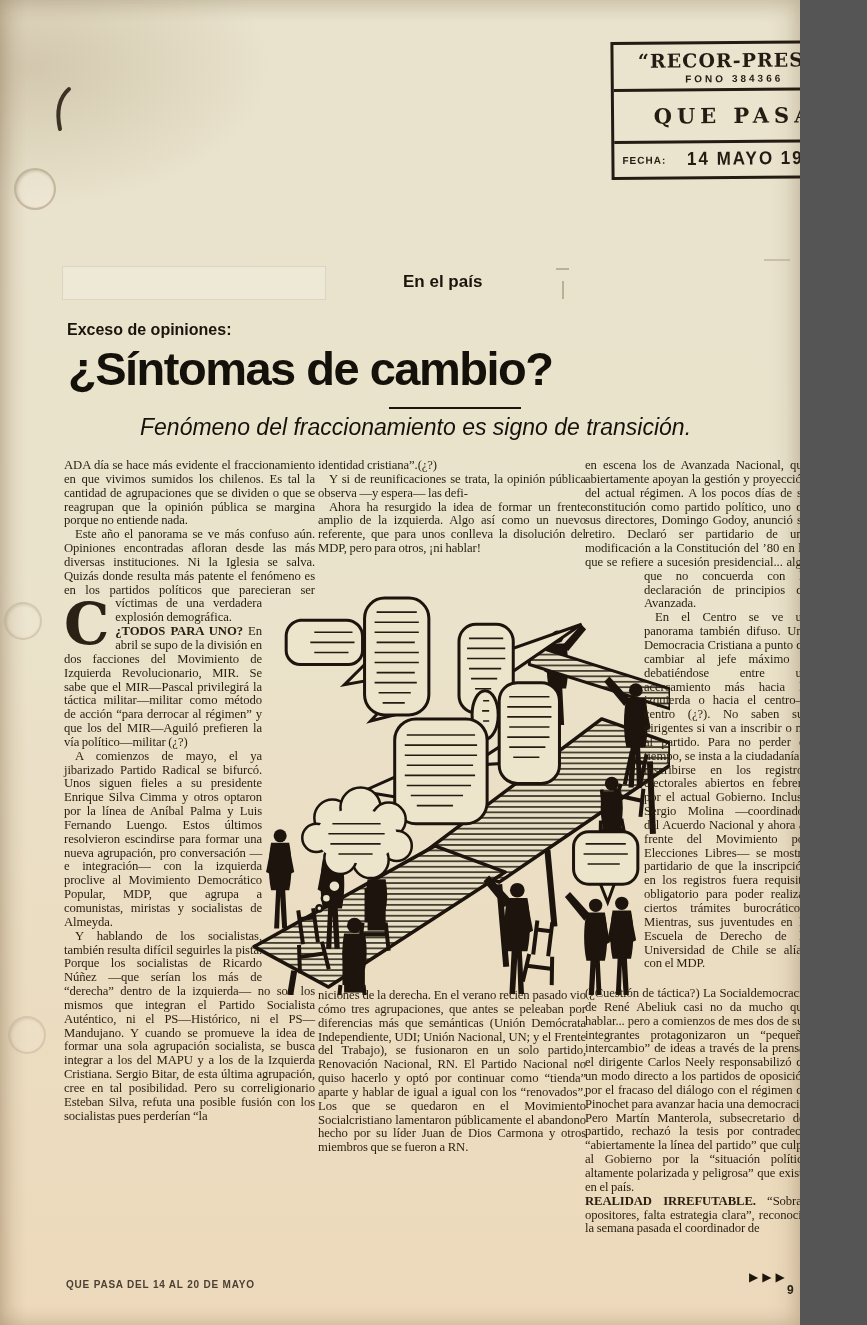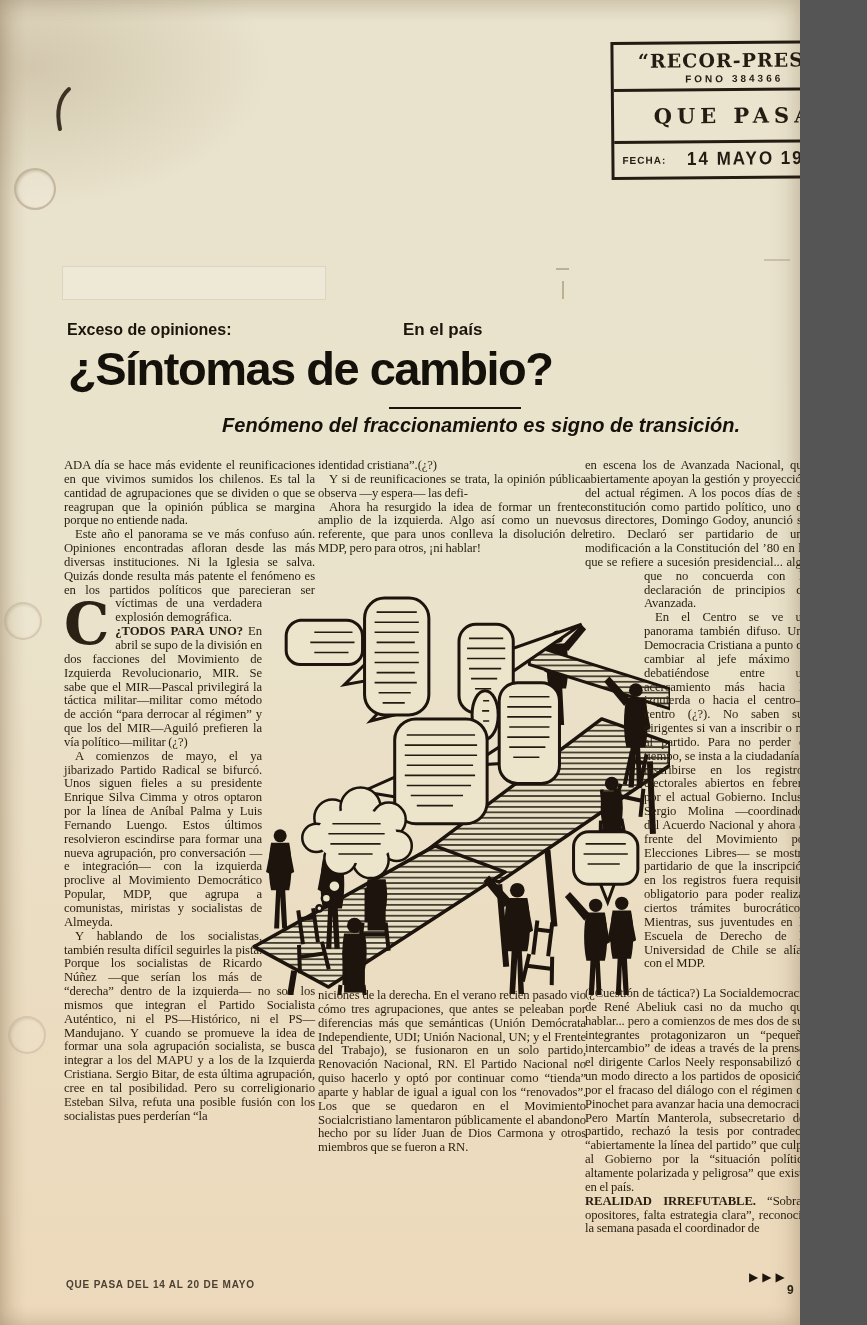--- a/index.html
+++ b/index.html
@@ -27,29 +27,29 @@
   .stamp-agency{font-family:"DejaVu Serif",serif;font-weight:bold;font-size:19px;letter-spacing:1px;white-space:nowrap;}
   .stamp-fono{font-family:"Liberation Sans",sans-serif;font-weight:bold;font-size:10px;letter-spacing:3px;margin-top:2px;}
   .stamp-row2{border-bottom:3px solid #241c12;padding:12px 4px;text-align:center;}
   .stamp-pub{font-family:"DejaVu Serif",serif;font-weight:bold;font-size:21px;letter-spacing:5px;white-space:nowrap;}
   .stamp-row3{display:flex;align-items:center;padding:6px 8px 7px;}
   .stamp-fecha{font-family:"Liberation Sans",sans-serif;font-weight:bold;font-size:10px;letter-spacing:1px;}
   .stamp-date{flex:1;text-align:center;font-family:"Liberation Sans",sans-serif;font-weight:bold;
               font-size:17px;letter-spacing:2px;white-space:nowrap;transform:scaleY(1.1);}
   
   .section-label{position:absolute;left:403px;top:272px;font-family:"Liberation Sans",sans-serif;
-                 font-weight:bold;font-size:17px;color:#1a140d;margin-top:48px;}
+                 font-weight:bold;font-size:17px;color:#1a140d;}
   .kicker{position:absolute;left:67px;top:321px;font-family:"Liberation Sans",sans-serif;
           font-weight:bold;font-size:16px;color:#1a140d;}
   .headline{position:absolute;left:68px;top:341px;margin:0;font-family:"Liberation Sans",sans-serif;
             font-weight:bold;font-size:47px;letter-spacing:-1.5px;color:#14100a;white-space:nowrap;}
   .title-rule{position:absolute;left:389px;top:407px;width:132px;height:2px;background:#1a140d;}
-  .subtitle{position:absolute;left:140px;top:414px;width:600px;text-align:right;
-            font-family:"Liberation Sans",sans-serif;font-weight:bold;font-style:italic;
-            font-size:20px;color:#16110b;}
+  .subtitle{position:absolute;left:140px;top:414px;width:600px;text-align:left;
+            font-family:"Liberation Sans",sans-serif;font-weight:normal;font-style:italic;
+            font-size:23px;color:#16110b;}
   
   .col{position:absolute;font-size:12.7px;line-height:13.85px;text-align:justify;
        letter-spacing:-.1px;word-spacing:-.4px;color:#281e11;}
   .col p{margin:0;padding:0;}
   .col p.ind{text-indent:11px;}
   .col p.gap{}
   .col1{left:64px;top:459px;width:251px;}
   .col2a{left:318px;top:459px;width:268px;}
   .col2b{left:318px;top:989px;width:268px;}
   .col3{left:585px;top:459px;width:223px;}
@@ -104,21 +104,21 @@
 
   <div class="section-label">En el país</div>
   <div class="kicker">Exceso de opiniones:</div>
   <h1 class="headline">¿Síntomas de cambio?</h1>
   <div class="title-rule"></div>
   <div class="subtitle">Fenómeno del fraccionamiento es signo de transición.</div>
 
   <div class="col col1">
     <span class="sp r0"></span>
     <span class="sp r1"></span>
-    <p><span class="dropcap">C</span><span>ADA día se hace más evidente el reunificaciones en que vivimos sumidos los chilenos. Es tal la cantidad de agrupaciones que se dividen o que se reagrupan que la opinión pública se margina porque no entiende nada.</span></p>
+    <p><span class="dropcap">C</span><span>ADA día se hace más evidente el fraccionamiento en que vivimos sumidos los chilenos. Es tal la cantidad de agrupaciones que se dividen o que se reagrupan que la opinión pública se margina porque no entiende nada.</span></p>
     <p class="ind">Este año el panorama se ve más confuso aún. Opiniones encontradas afloran desde las más diversas instituciones. Ni la Iglesia se salva. Quizás donde resulta más patente el fenómeno es en los partidos políticos que parecieran ser víctimas de una verdadera explosión demográfica.</p>
     <p class="gap"><b class="lead">¿TODOS PARA UNO?</b> <span>En abril se supo de la división en dos facciones del Movimiento de Izquierda Revolucionario, MIR. Se sabe que el MIR—Pascal privilegirá la táctica militar—militar como método de acción “para derrocar al régimen” y que los del MIR—Aguiló prefieren la vía político—militar (¿?)</span></p>
     <p class="ind">A comienzos de mayo, el ya jibarizado Partido Radical se bifurcó. Unos siguen fieles a su presidente Enrique Silva Cimma y otros optaron por la línea de Aníbal Palma y Luis Fernando Luengo. Estos últimos resolvieron escindirse para formar una nueva agrupación, pro conversación —e integración— con la izquierda proclive al Movimiento Democrático Popular, MDP, que agrupa a comunistas, miristas y socialistas de Almeyda.</p>
     <p class="ind">Y hablando de los socialistas, también resulta difícil seguirles la pista. Porque los socialistas de Ricardo Núñez —que serían los más de “derecha” dentro de la izquierda— no son los mismos que integran el Partido Socialista Auténtico, ni el PS—Histórico, ni el PS—Mandujano. Y cuando se promueve la idea de formar una sola agrupación socialista, se busca integrar a los del MAPU y a los de la Izquierda Cristiana. Sergio Bitar, de esta última agrupación, cree en tal posibilidad. Pero su correligionario Esteban Silva, refuta una posible fusión con los socialistas pues perderían “la</p>
   </div>
 
   <div class="col col2a">
     <p>identidad cristiana”.(¿?)</p>
     <p class="ind">Y si de reunificaciones se trata, la opinión pública observa —y espera— las defi-</p>
     <p class="ind">Ahora ha resurgido la idea de formar un frente amplio de la izquierda. Algo así como un nuevo referente, que para unos conlleva la disolución del MDP, pero para otros, ¡ni hablar!</p>

